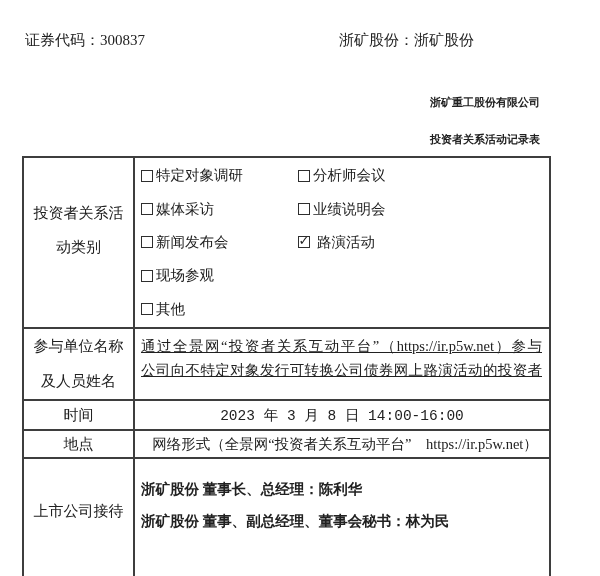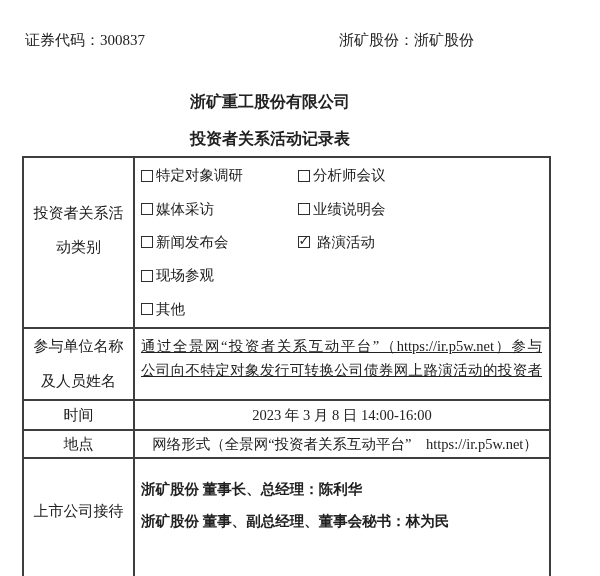--- a/index.html
+++ b/index.html
@@ -11,22 +11,22 @@
     font-family: "Liberation Serif", "DejaVu Serif", serif;
   }
   .page { position: relative; width: 540px; height: 576px; }
 
   .sec-header {
     display: flex; justify-content: space-between;
     padding: 30px 66px 0 25px;
     font-size: 15px; line-height: 20px;
   }
   .title {
-    text-align: center; font-weight: bold;
-    font-size: 16px; line-height: 24px;
+    text-align: right; font-weight: bold;
+    font-size: 11px; line-height: 24px;
   }
   .t1 { margin-top: 40px; }
   .t2 { margin-top: 13px; }
   .doc-no {
     text-align: right; padding-right: 60px;
     font-size: 13.5px; line-height: 16px; margin-top: 18px;
   }
 
   table.record-table {
     border-collapse: collapse; table-layout: fixed;
@@ -56,21 +56,21 @@
   .check {
     font-family: "DejaVu Sans", sans-serif;
     font-size: 13px; line-height: 1; margin-top: -3px;
   }
 
   tr.r2 td { height: 69px; }
   .part-label div { line-height: 35px; }
   .part-content { vertical-align: top; padding: 5px 7px 0 6px; text-decoration: underline; }
   .jline { line-height: 24px; text-align: justify; text-align-last: justify; }
 
-  tr.r3 td { height: 30px; }
+  tr.r3 td { height: 30px; font-family: Liberation Mono, monospace; }
   .center-content { text-align: center; }
   tr.r4 td { height: 28px; }
   .left-content { padding-left: 6px; text-align: center; }
 
   tr.r5 td { height: 150px; vertical-align: top; }
   .reception-label { padding-top: 38px; line-height: 28px; }
   .reception-content { padding: 14px 0 0 6px; }
   .reception-content div { line-height: 32px; font-weight: bold; }
 </style>
 </head>

